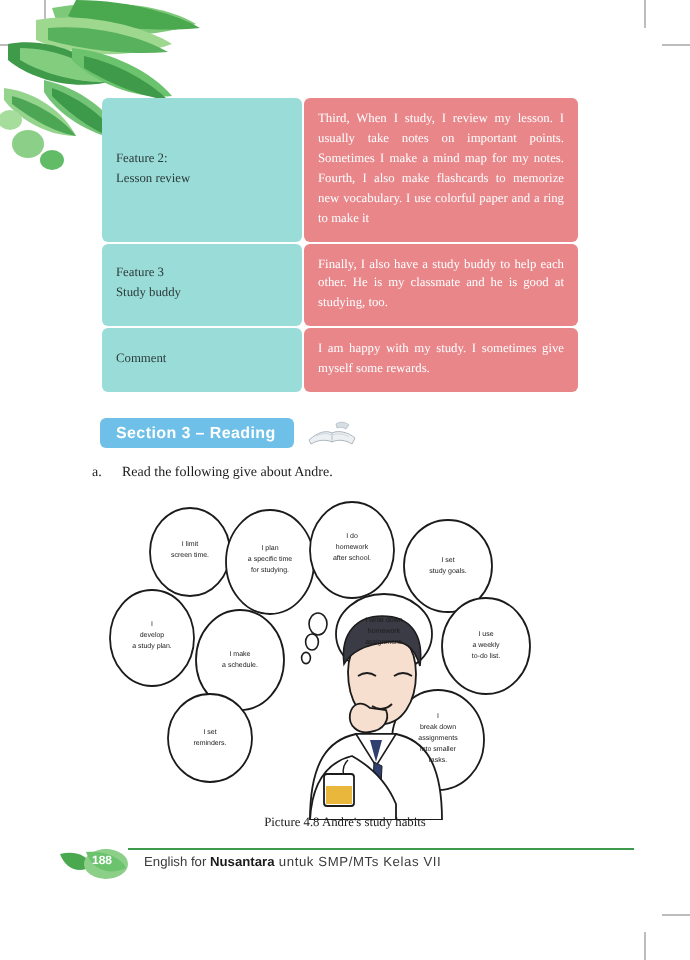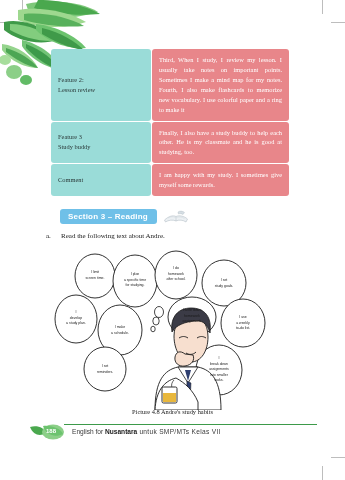--- a/index.html
+++ b/index.html
@@ -44,21 +44,21 @@
   .c-text{
     background:#e8868a;
     color:#ffffff;
     border-radius:3px;
     text-align:justify;
     text-align-last:left;
   }
   .c-label .ln{display:block;}
 
   
-  .section-row{position:absolute;left:60px;top:209px;display:flex;align-items:flex-end;gap:6px;}
+  .section-row{position:absolute;left:50px;top:209px;display:flex;align-items:flex-end;gap:6px;}
   .badge{
     background:#6fc0e8;
     color:#ffffff;
     font-family:"Liberation Sans", sans-serif;
     font-weight:bold;
     font-size:8px;
     letter-spacing:.2px;
     padding:3px 9px 3px 8px;
     border-radius:3px;
     white-space:nowrap;
@@ -171,21 +171,21 @@
       <path d="M3 22 C12 14 20 12 26 15 C32 12 42 14 49 20 L46 26 C40 22 32 21 26 24 C20 21 11 22 5 26 Z" fill="#e9eef2" stroke="#9aa8b2" stroke-width="1"></path>
       <path d="M26 15 L26 24" stroke="#9aa8b2" stroke-width="0.8"></path>
       <path d="M10 18 C16 15 21 15 25 17" fill="none" stroke="#b9c4cc" stroke-width="0.7"></path>
       <path d="M27 17 C32 15 38 16 43 19" fill="none" stroke="#b9c4cc" stroke-width="0.7"></path>
       <path d="M30 6 C34 3 40 4 43 7 L40 11 C37 9 33 9 31 10 Z" fill="#cfd9e0" stroke="#9aa8b2" stroke-width="0.7"></path>
     </svg>
   </div>
 
   <div class="instr">
     <span class="mark">a.</span>
-    <span class="txt">Read the following text about Andre.</span>
+    <span class="txt">Read the following give about Andre.</span>
   </div>
 
   <div class="figure">
     <svg viewBox="0 0 240 160">
       <g fill="#ffffff" stroke="#1b1b1b" stroke-width="0.9">
         <ellipse cx="43" cy="26" rx="20" ry="22"></ellipse>
         <ellipse cx="83" cy="31" rx="22" ry="26"></ellipse>
         <ellipse cx="124" cy="25" rx="21" ry="24"></ellipse>
         <ellipse cx="172" cy="33" rx="22" ry="23"></ellipse>
         <ellipse cx="24" cy="69" rx="21" ry="24"></ellipse>

